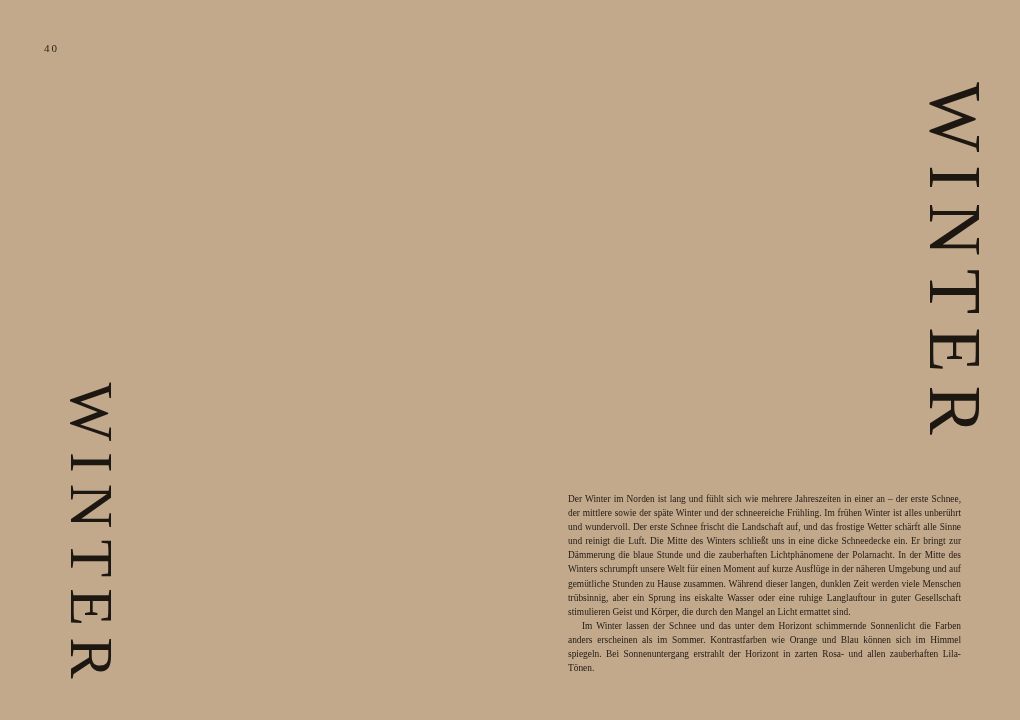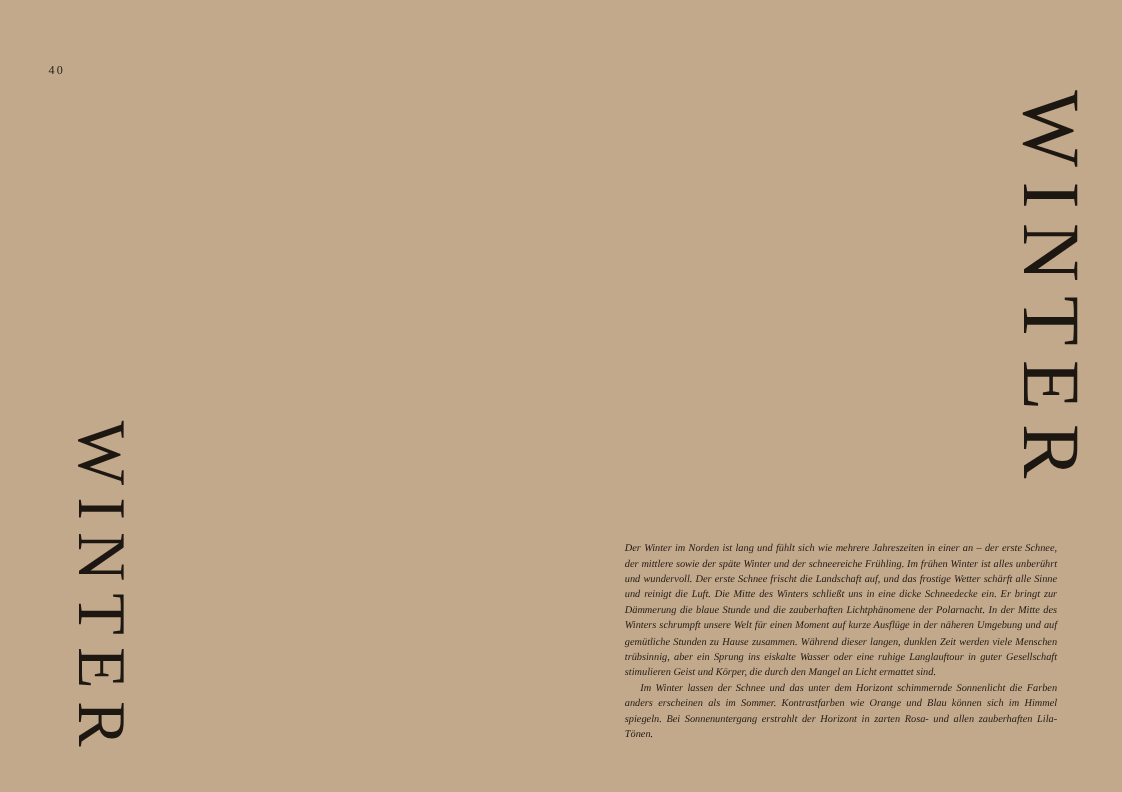--- a/index.html
+++ b/index.html
@@ -14,21 +14,21 @@
     background: #c3a98c;
     overflow: hidden;
     font-family: "Liberation Serif", serif;
     color: #201a14;
   }
 
   
   #folio {
     position: absolute;
     left: 44px;
-    top: 58px;
+    top: 42px;
     font-family: "Liberation Serif", serif;
     font-size: 11px;
     letter-spacing: 2px;
     color: #2a231b;
   }
 
   
   .vertical-word {
     position: absolute;
     font-family: "Liberation Serif", serif;
@@ -65,21 +65,20 @@
     width: 393px;
     font-family: "Liberation Serif", serif;
     font-size: 9.4px;
     line-height: 14.1px;
     text-align: justify;
     color: #201a14;
     hyphens: auto;
   }
   #body-block p {
     margin: 0;
-    font-style: italic;
   }
   #body-block p + p {
     text-indent: 14px;
   }
 </style>
 </head>
 <body>
 
 <div id="page">
 

